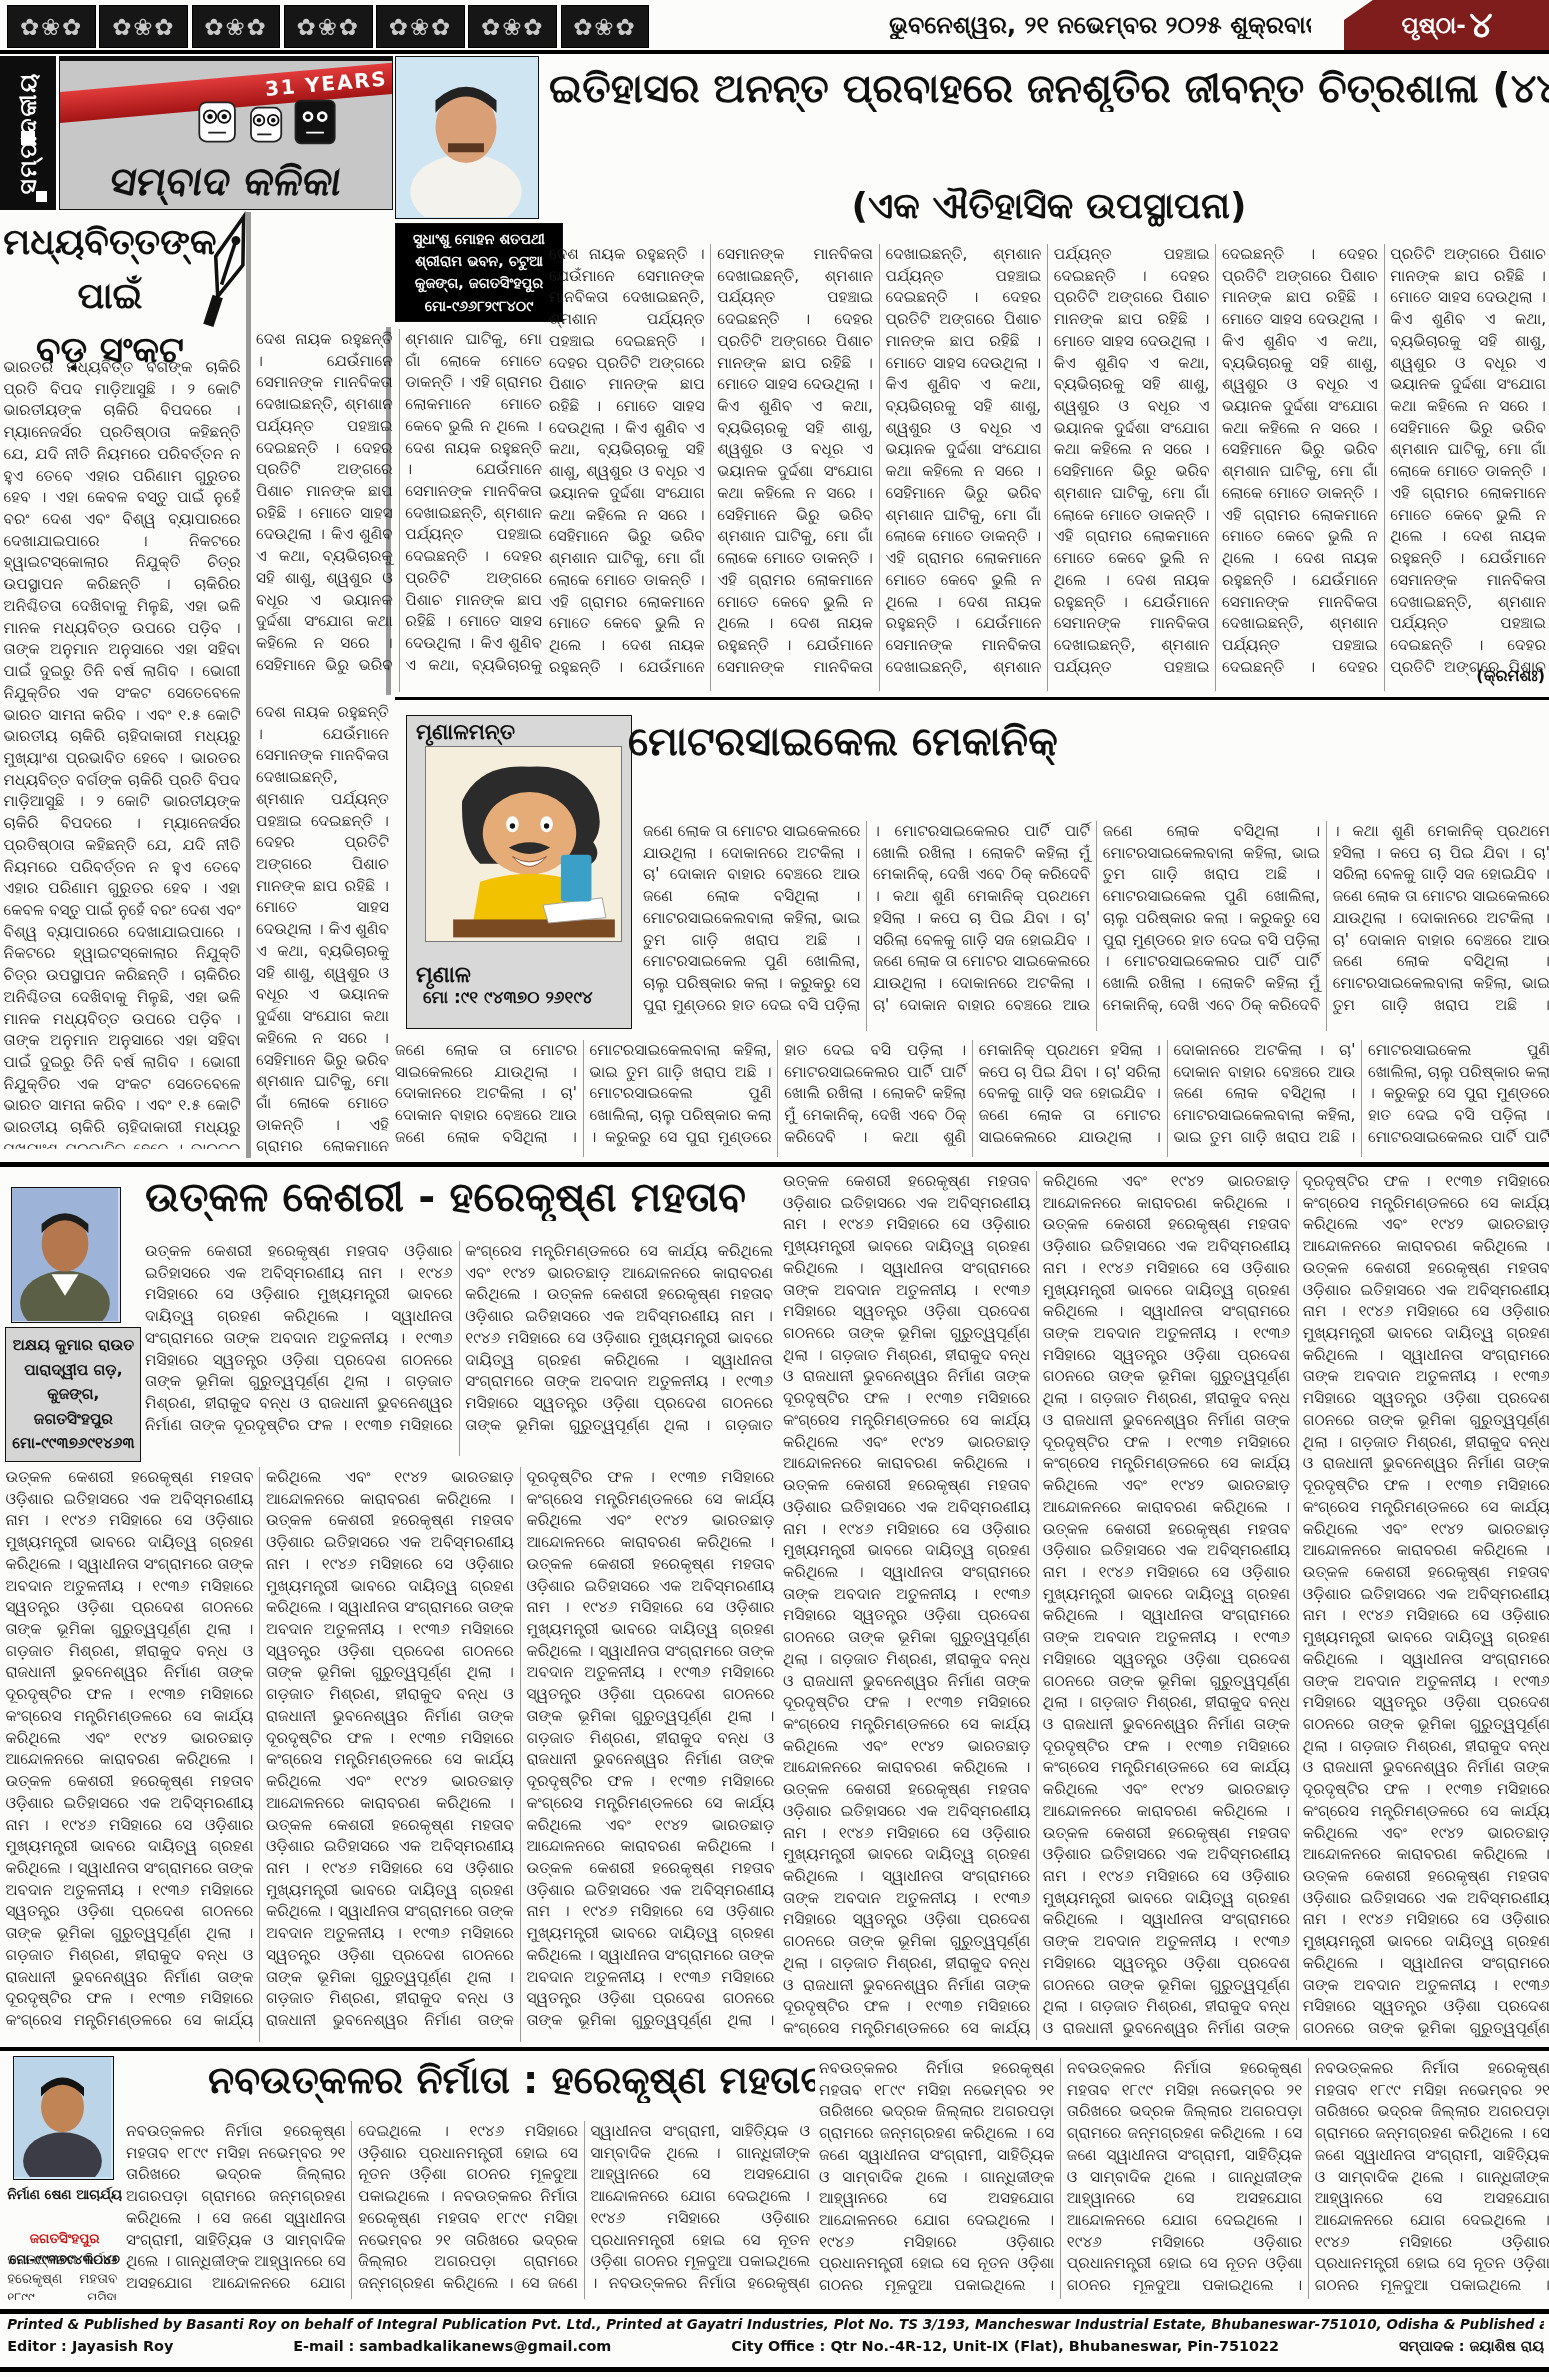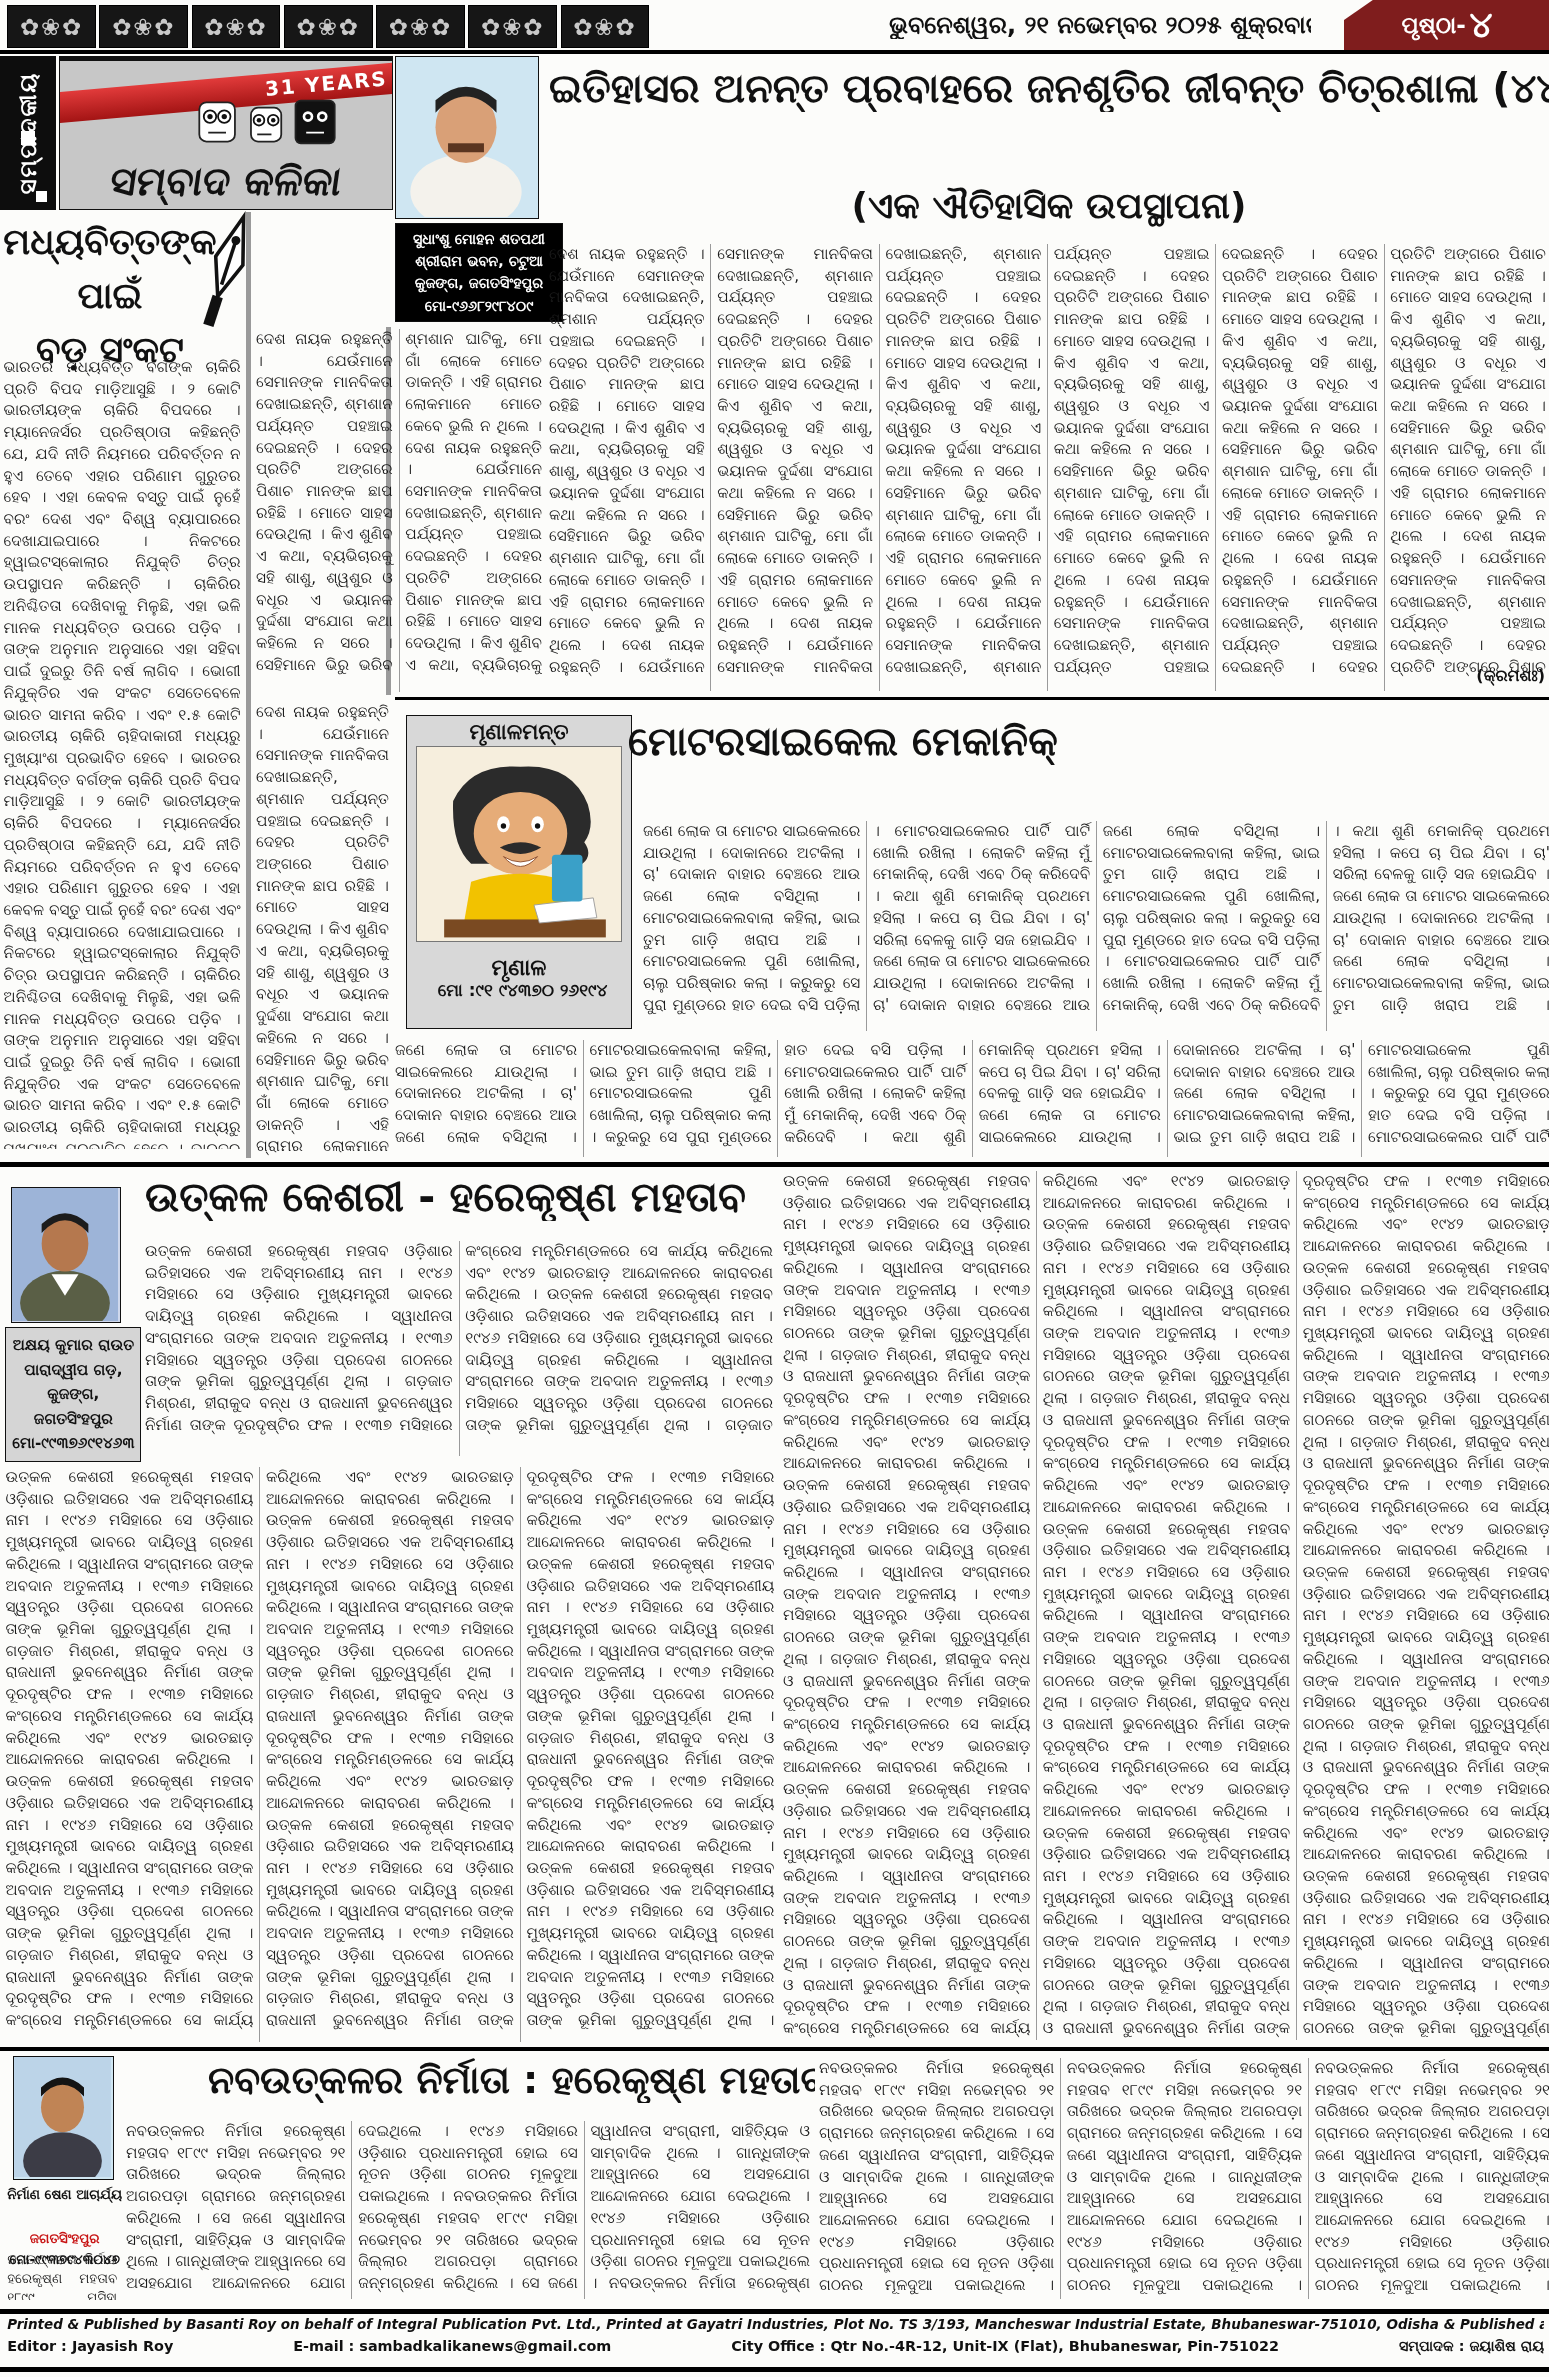--- a/index.html
+++ b/index.html
@@ -45,24 +45,24 @@
   .cap-black{background:#000;color:#fff;text-align:center;font-size:14.4px;line-height:1.55;font-weight:bold;
     border:1.8px solid #111;padding:3.6px 1.8px;overflow:hidden;}
   .cap-gray{background:#d5d5d5;color:#111;text-align:center;font-size:15.3px;line-height:1.6;font-weight:bold;
     border:1.8px solid #111;padding:5.4px 1.8px;overflow:hidden;}
   
   .hist-headline{left:549px;top:65px;width:1000px;font-size:40px;font-weight:bold;white-space:nowrap;overflow:hidden;}
   .hist-sub{left:549px;top:185px;width:1000px;text-align:center;font-size:36px;font-weight:bold;white-space:nowrap;overflow:hidden;}
   .cont-marker{left:1437px;top:666px;width:108px;font-size:16px;font-weight:bold;text-align:right;}
   
   .mech-headline{left:628px;top:718px;width:921px;font-size:40px;font-weight:bold;white-space:nowrap;overflow:hidden;}
-  .cari-box{left:406px;top:715px;width:226px;height:314px;background:#d8d8d8;border:1.8px solid #111;text-align:center;overflow:hidden;}
+  .cari-box{left:406px;top:715px;width:226px;height:314px;background:#d8d8d8;border:1.8px solid #111;overflow:hidden;padding-left:9px;}
   .cari-label{font-size:21.5px;font-weight:bold;padding:2.7px 0;}
   .cari-img{margin:0 9px;height:196px;background:#f6eedd;border:0.9px solid #777;overflow:hidden;}
-  .cari-name{font-size:22.4px;font-weight:bold;margin-top:12px;}
+  .cari-name{font-size:22.4px;font-weight:bold;margin-top:19px;}
   .cari-phone{font-size:17px;font-weight:bold;margin-left:7px;}
   
   .mah-headline{left:145px;top:1173px;width:628px;font-size:41px;font-weight:bold;white-space:nowrap;overflow:hidden;}
   .nav-headline{left:208px;top:2058px;width:607px;font-size:38px;font-weight:bold;white-space:nowrap;overflow:hidden;}
   .nav-cap{left:7.2px;top:2184px;width:115px;text-align:center;font-size:13.5px;font-weight:bold;line-height:1.5;overflow:hidden;}
   .nav-cap .red{color:#c81414;margin-top:24px;}
   
   .footer-line1{left:7.2px;top:2316px;width:1537px;font-size:13.5px;font-style:italic;font-weight:bold;white-space:nowrap;overflow:hidden;}
   .footer-line2{left:7.2px;top:2338px;width:1537px;display:flex;justify-content:space-between;font-size:14.4px;font-weight:bold;white-space:nowrap;overflow:hidden;}
 </style>

